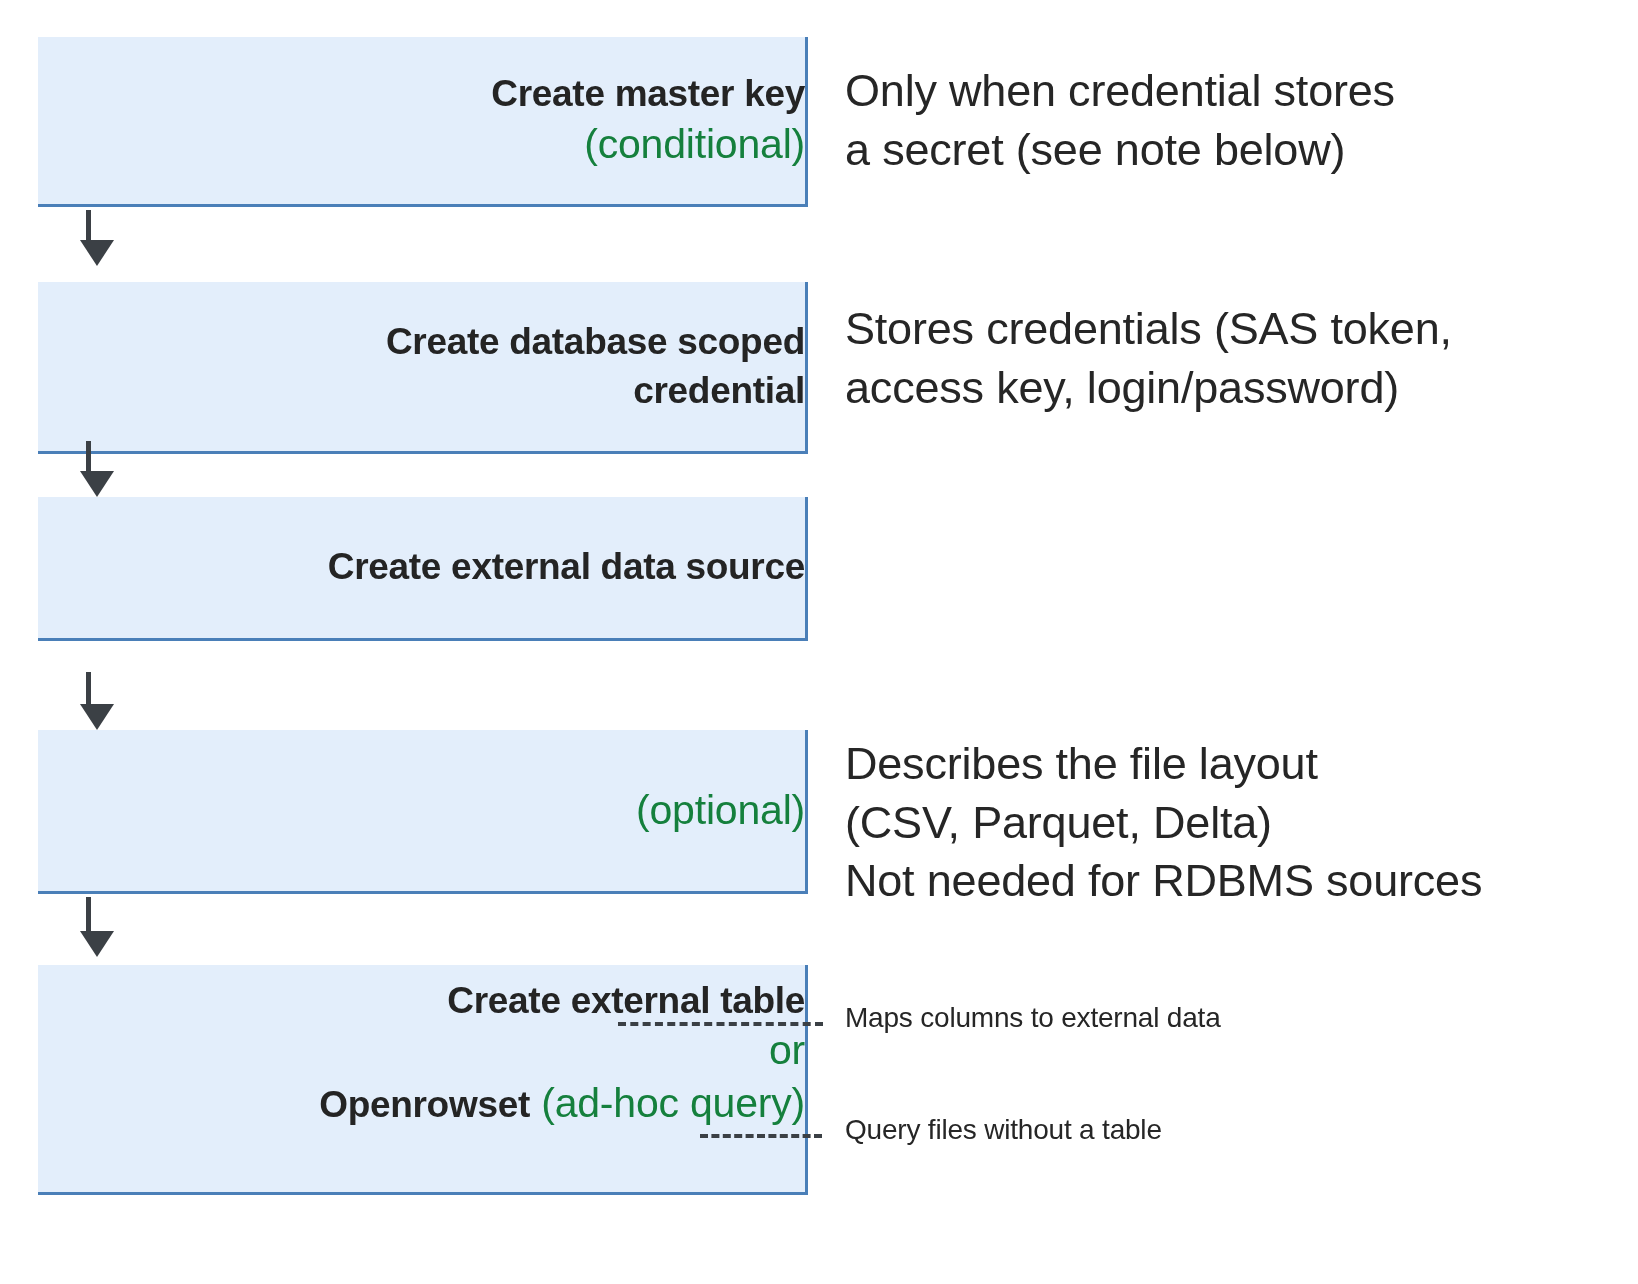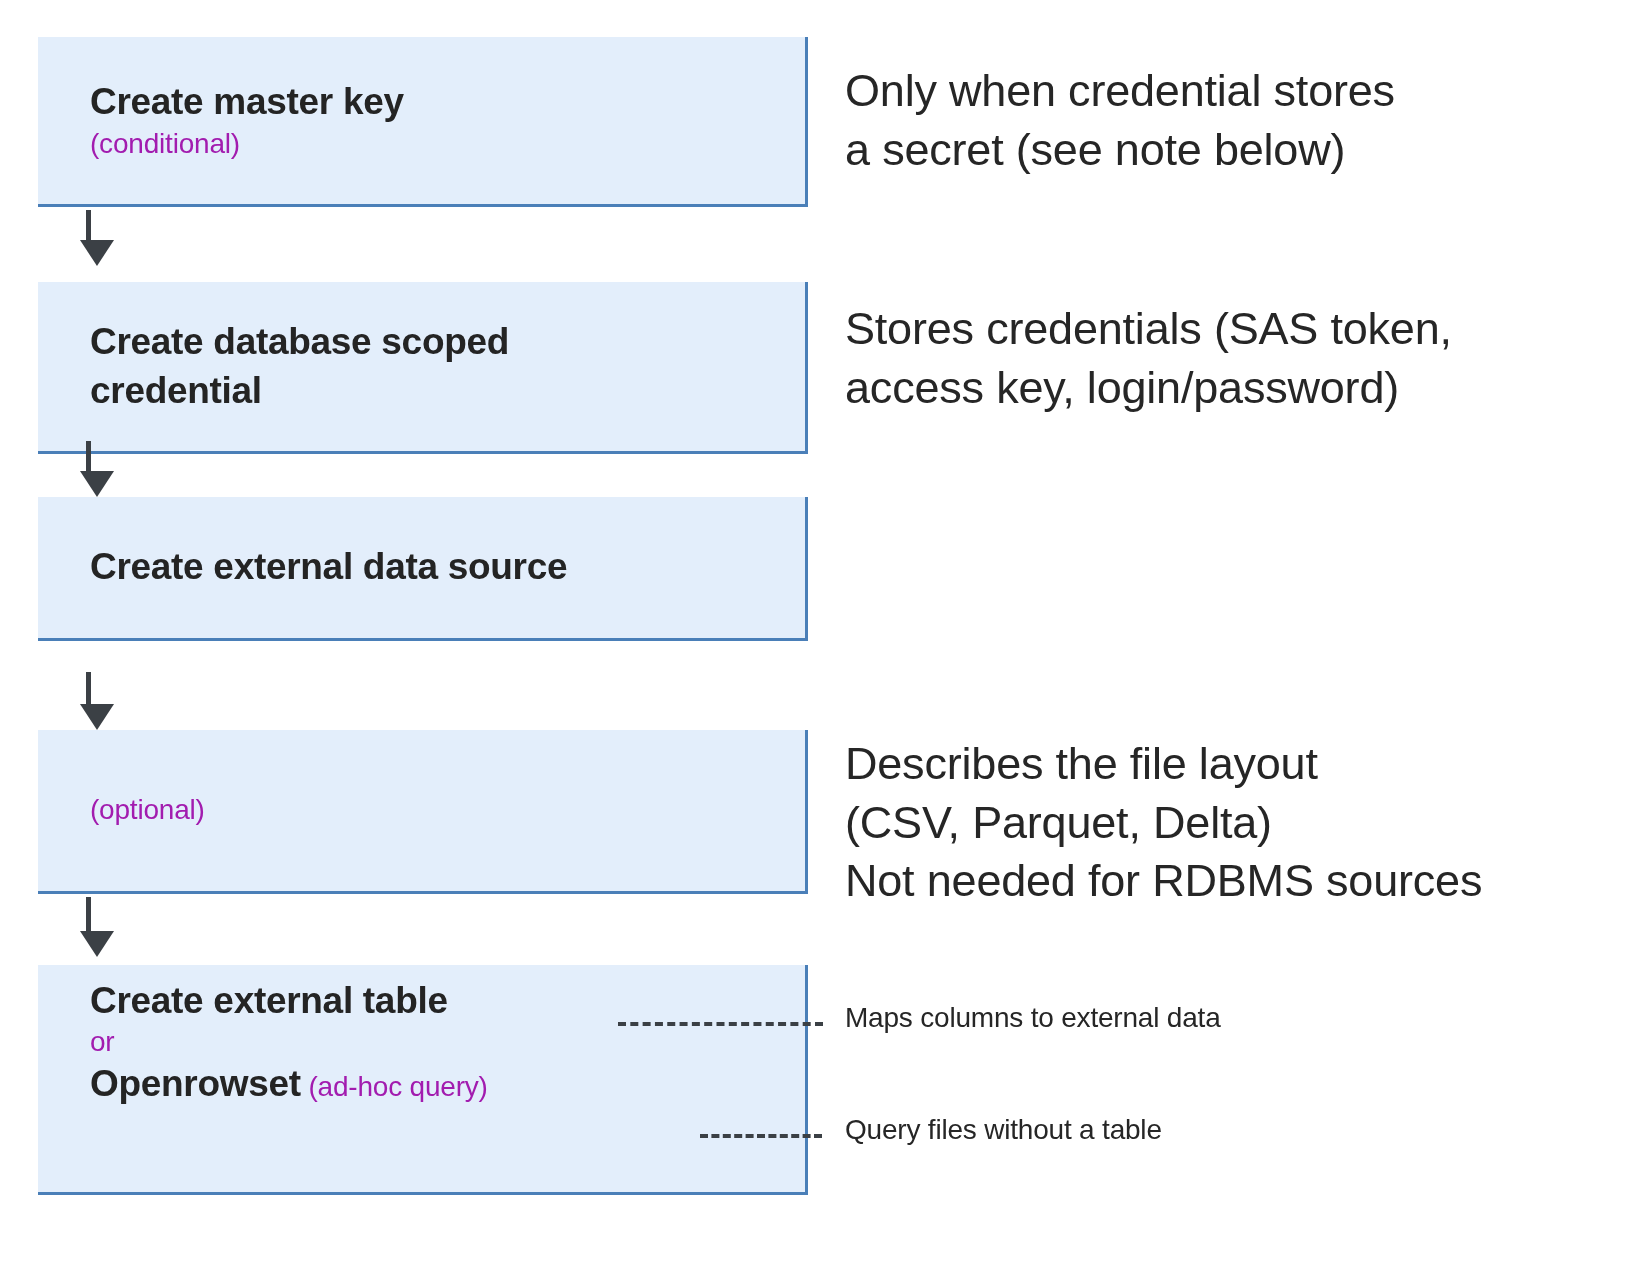--- a/index.html
+++ b/index.html
@@ -19,35 +19,36 @@
     left:38px;
     width:770px;
     background:#e3eefb;
     border-right:3px solid #4a7fb8;
     border-bottom:3px solid #4a7fb8;
     box-sizing:border-box;
     display:flex;
     flex-direction:column;
     justify-content:center;
     padding-left:52px;
+    text-align:right;
   }
   .step-title{
     font-weight:bold;
     font-size:37px;
     line-height:1.30;
     letter-spacing:-0.3px;
     color:#242424;
     white-space:pre-line;
   }
   .step-sub{
     font-weight:normal;
-    font-size:28px;
+    font-size:41px;
     line-height:1.30;
     letter-spacing:-0.2px;
-    color:#a21caf;
+    color:#15803d;
   }
 
   
   .arrow{position:absolute;left:80px;}
   .arrow .shaft{
     position:absolute;left:6px;top:0;
     width:5px;background:#3b4045;
   }
   .arrow .head{
     position:absolute;left:0;

